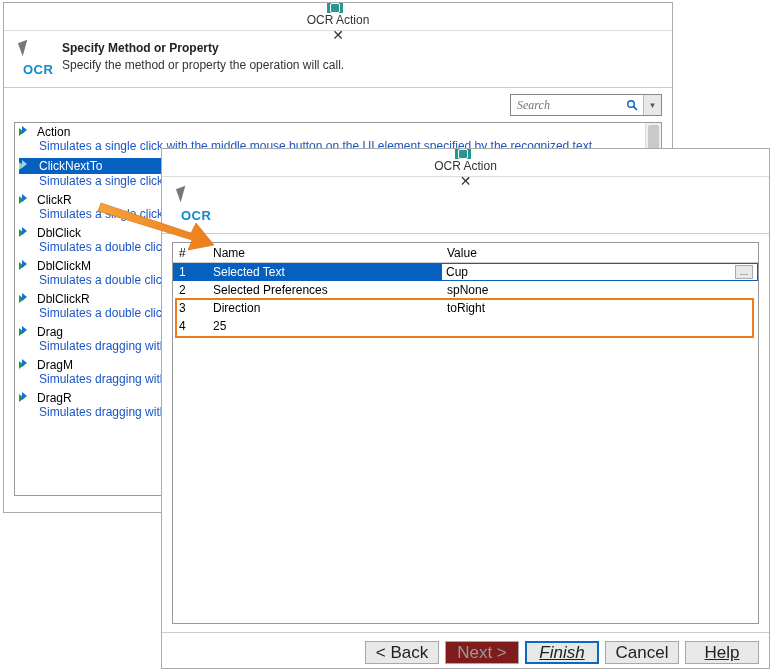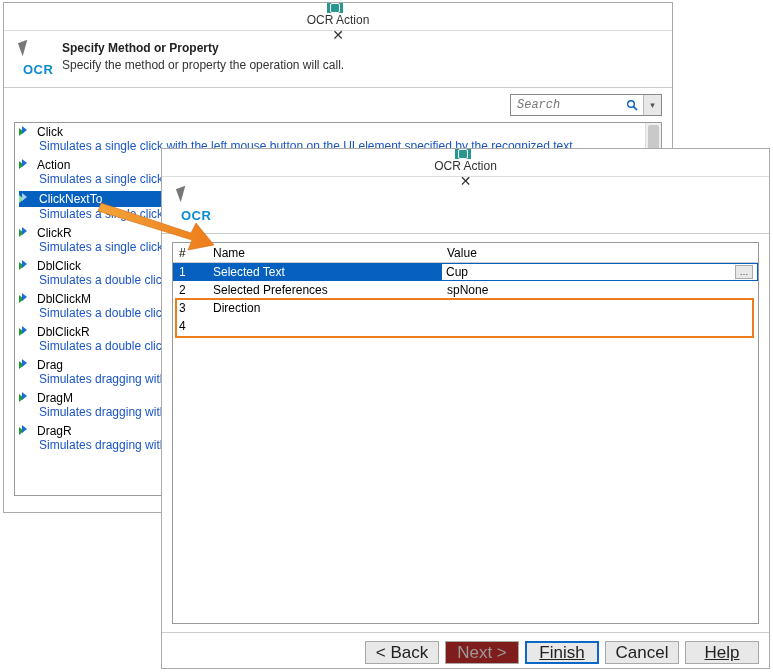--- a/index.html
+++ b/index.html
@@ -75,21 +75,21 @@
     padding: 6px 10px;
   }
   .searchbox {
     display:flex; align-items:center;
     border:1px solid #888;
     height:22px;
   }
   .searchbox input {
     border:none; outline:none; padding:2px 6px;
     width:110px; font-style:italic; color:#777;
-    font-family:Liberation Mono, monospace; font-size:12px;
+    font-family:Liberation Serif, serif; font-size:12px;
   }
   .searchbox .sbtn {
     width:22px; height:20px; display:flex;align-items:center;justify-content:center;
     color:#0560c0; font-size:13px;
   }
   .searchbox .dropbtn {
     width:18px; height:20px; background:#e8e8e8; border-left:1px solid #bbb;
     display:flex;align-items:center;justify-content:center;color:#555;font-size:9px;
   }
   .listpanel {
@@ -203,21 +203,21 @@
     border-top:1px solid #ccc;
   }
   .btn {
     min-width:74px; height:23px;
     background:#e8e8e8; border:1px solid #a8a8a8;
     display:flex;align-items:center;justify-content:center;
     color:#222; cursor:pointer;
     font-family:inherit; font-size:17px;
   }
   .btn.disabled { color:#9a9a9a; background:#7f1d1d; cursor:default;}
-  .btn.primary { border:2px solid #0b68c5; }
+  .btn.primary { border:2px solid #0b68c5;font-style:italic; }
   .btn .u { text-decoration: underline; }
 </style>
 </head>
 <body>
 
 <div class="win win1">
   <div class="titlebar">
     <div class="appicon"></div>
     <div class="title">OCR Action</div>
     <div class="close">✕</div>
@@ -242,27 +242,20 @@
           </svg>
       </div>
       <div class="dropbtn">▾</div>
     </div>
   </div>
   <div class="listpanel">
     <div class="listinner" id="methodlist">
         <div class="method">
           <div class="row1">
             <span class="micon"></span>
-            <span class="name">Click</span>
-          </div>
-          <div class="desc">Simulates a single click with the left mouse button on the UI element specified by the recognized text.</div>
-        </div>
-        <div class="method">
-          <div class="row1">
-            <span class="micon"></span>
             <span class="name">Action</span>
           </div>
           <div class="desc">Simulates a single click with the middle mouse button on the UI element specified by the recognized text.</div>
         </div>
         <div class="method selected">
           <div class="row1">
             <span class="micon"></span>
             <span class="name">ClickNextTo</span>
           </div>
           <div class="desc">Simulates a single click with the left mouse button on the UI element near the recognized text.</div>
@@ -351,23 +344,25 @@
           </div>
         </div>
         <div class="trow">
           <div class="col-num">2</div>
           <div class="col-name">Selected Preferences</div>
           <div class="col-val">spNone</div>
         </div>
         <div class="trow">
           <div class="col-num">3</div>
           <div class="col-name">Direction</div>
+          <div class="col-val">toRight</div>
         </div>
         <div class="trow">
           <div class="col-num">4</div>
+          <div class="col-val">25</div>
         </div>
       </div>
     <div class="highlight-box" style="left:2px; top:55px; right:4px; height:40px;"></div>
   </div>
   <div class="btnbar">
     <div class="btn">
         <span>&lt; Back</span>
       </div>
     <div class="btn disabled">
         <span>Next &gt;</span>

